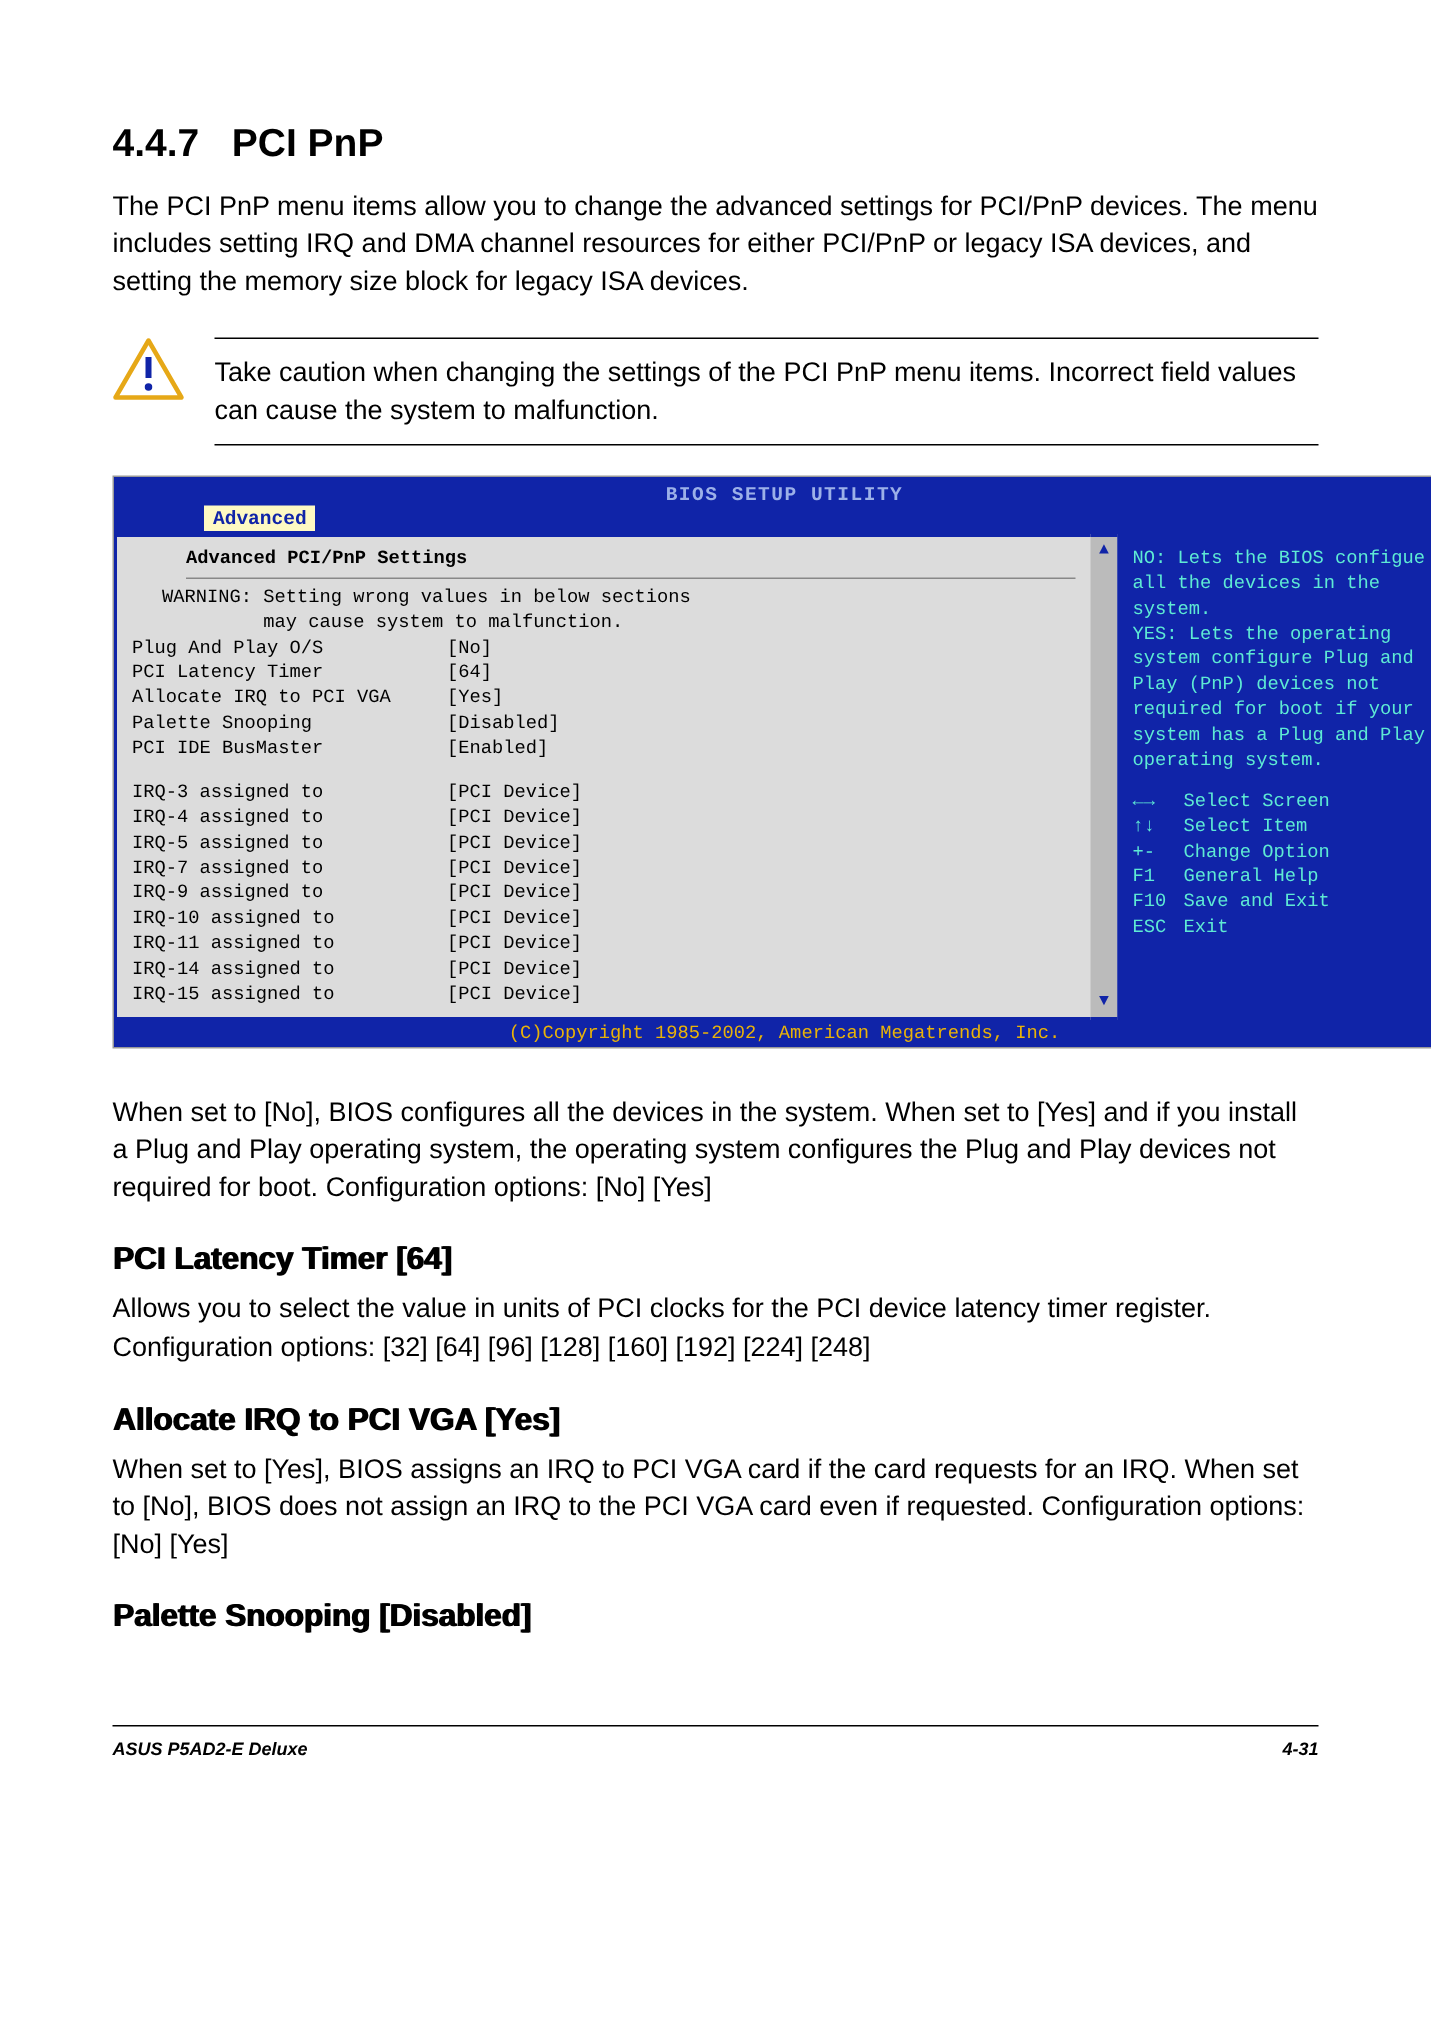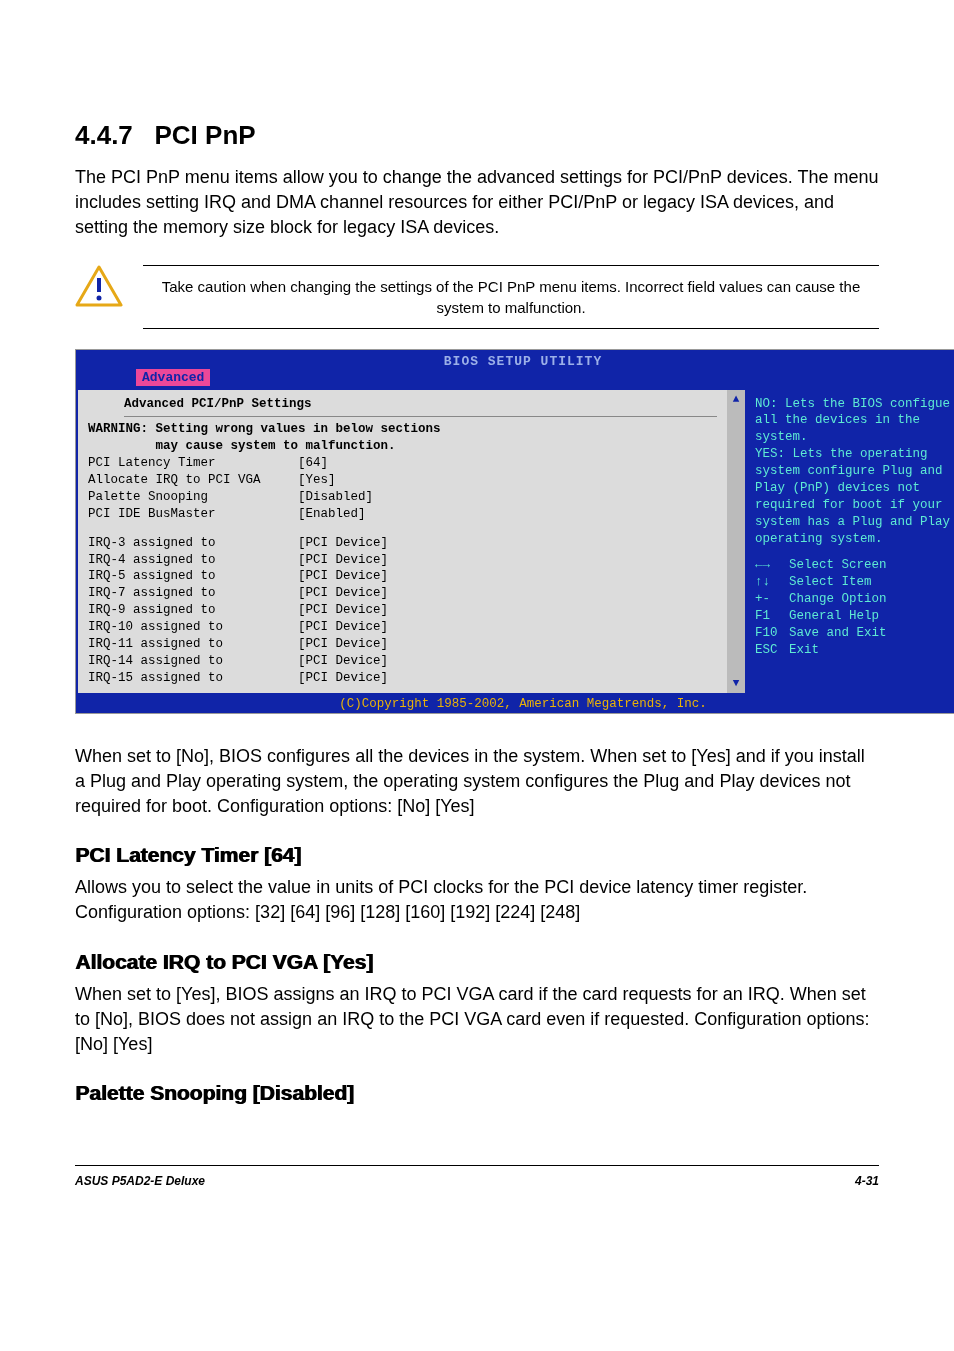--- a/index.html
+++ b/index.html
@@ -12,21 +12,20 @@
       background: #fff;
       width: 954px;
       margin: 0 auto;
       padding: 80px 75px 40px 75px;
       color: #000;
     }
     .section-number {
       font-size: 26px;
       font-weight: bold;
       margin-bottom: 14px;
-      margin-top: 40px;
     }
     .intro-text {
       font-size: 18px;
       line-height: 1.4;
       margin-bottom: 24px;
     }
     .caution-box {
       display: flex;
       align-items: flex-start;
       gap: 20px;
@@ -37,23 +36,22 @@
       height: 44px;
       flex-shrink: 0;
     }
     .caution-text-wrapper {
       flex: 1;
       border-top: 1px solid #000;
       border-bottom: 1px solid #000;
       padding: 10px 0;
     }
     .caution-text {
-      font-size: 15px;
+      font-size: 18px;
       line-height: 1.4;
-      text-align: center;
     }
     .bios-box {
       margin: 14px auto 30px;
       width: 896px;
       border: 1px solid #999;
     }
     .bios-header {
       background: #1024a8;
       color: #fff;
       padding: 4px 10px 2px 10px;
@@ -61,21 +59,21 @@
       font-size: 13px;
     }
     .bios-header-title {
       display: block;
       text-align: center;
       color: #9cb0e8;
       font-weight: bold;
       letter-spacing: 1px;
     }
     .bios-tab {
-      background: #ec4899;
+      background: #fef9c3;
       color: #1024a8;
       padding: 1px 6px;
       margin-left: 50px;
       display: inline-block;
       font-weight: bold;
     }
     .bios-body {
       display: flex;
       background: #dcdcdc;
       font-family: "Courier New", monospace;
@@ -106,22 +104,23 @@
       display: flex;
     }
     .bios-setting-label {
       width: 210px;
       white-space: pre;
     }
     .bios-setting-value {
       white-space: pre;
     }
     .bios-warning {
-      font-weight: bold;
+      font-weight: normal;
       white-space: pre;
+      margin-left: 20px;
     }
     .scrollbar-col {
       width: 18px;
       background: #bbb;
       border-top: 2px solid #1024a8;
       border-bottom: 2px solid #1024a8;
       display: flex;
       flex-direction: column;
       justify-content: space-between;
       align-items: center;
@@ -202,20 +201,24 @@
   </div>
   <div class="bios-body">
     <div class="bios-left">
       <div class="bios-left-inner">
         <div style="font-weight:bold;">Advanced PCI/PnP Settings</div>
       </div>
       <div class="bios-warning">WARNING: Setting wrong values in below sections
          may cause system to malfunction.</div>
       <div id="bios-settings">
           <div class="bios-setting-row">
+            <span class="bios-setting-label">Plug And Play O/S</span>
+            <span class="bios-setting-value">[No]</span>
+          </div>
+          <div class="bios-setting-row">
             <span class="bios-setting-label">PCI Latency Timer</span>
             <span class="bios-setting-value">[64]</span>
           </div>
           <div class="bios-setting-row">
             <span class="bios-setting-label">Allocate IRQ to PCI VGA</span>
             <span class="bios-setting-value">[Yes]</span>
           </div>
           <div class="bios-setting-row">
             <span class="bios-setting-label">Palette Snooping</span>
             <span class="bios-setting-value">[Disabled]</span>

